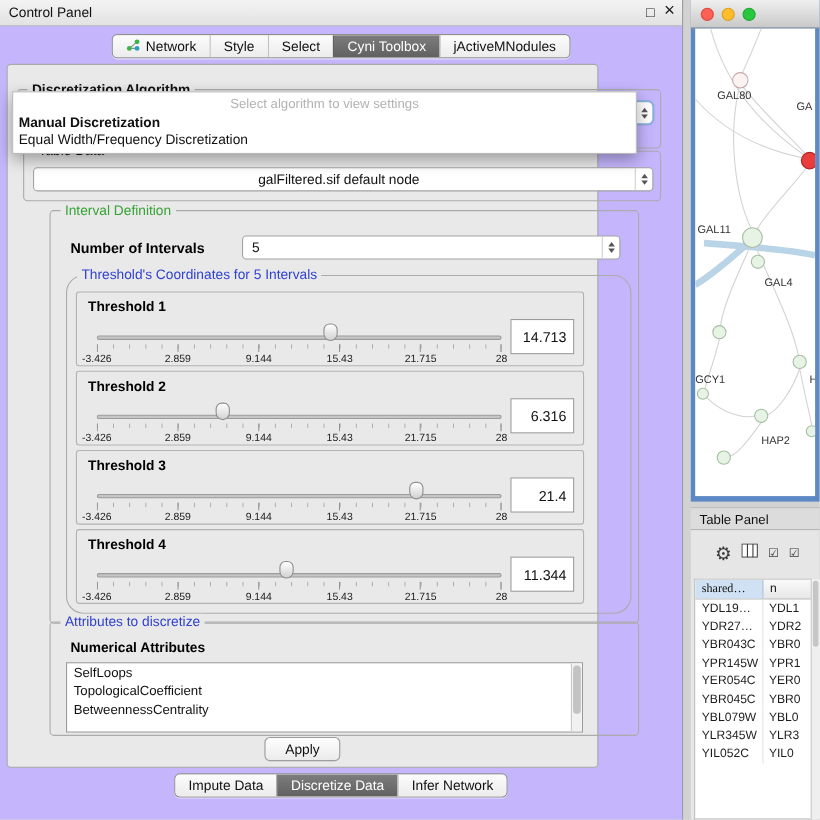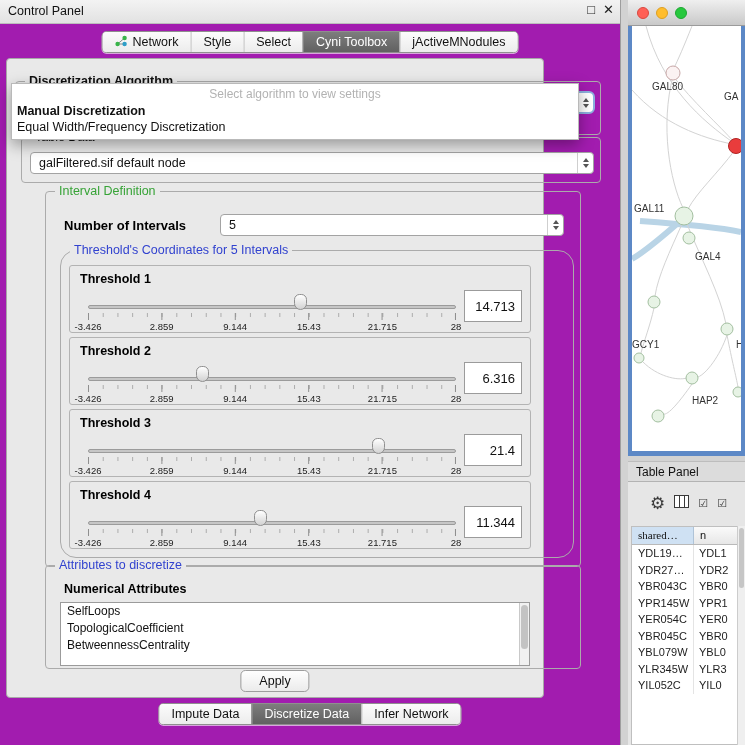--- a/index.html
+++ b/index.html
@@ -1,21 +1,21 @@
 <!DOCTYPE html>
 <html style="--green_title: #36a336; --blue_title: #3142cf; --tab_selected_bg: #616161; --frame_blue: #5c88c6; --node_red: #e93c3c; --header_selected: #cfe1f3; --traffic_red: #ff6056; --traffic_yellow: #ffbd2d; --traffic_green: #27c83e;"><head>
 <meta charset="utf-8">
 <style>
   * { box-sizing: border-box; margin: 0; padding: 0; }
   html,body { width:745px; height:745px; overflow:hidden;
     font-family:"Liberation Sans","DejaVu Sans",sans-serif; background:#d2d2d2; }
 
   
   .control-panel { position:absolute; left:0; top:0; width:621px; height:745px;
-    background:#a21caf; border-right:1px solid #9e9e9e; }
+    background:#c4b5fd; border-right:1px solid #9e9e9e; }
   .titlebar { position:absolute; left:0; top:0; right:0; height:24px;
     background:linear-gradient(#f3f3f3,#e2e2e2); border-bottom:1px solid #bdbdbd; }
   .titlebar .title { position:absolute; left:8px; top:4px; font-size:12.5px; color:#111; }
   .win-controls { position:absolute; right:6px; top:2px; display:flex; gap:8px; align-items:center; }
   .win-btn { font-size:13px; color:#222; cursor:default; }
   .win-btn.close { font-weight:bold; }
 
   
   .seg { position:absolute; left:50%; transform:translateX(-50%);
     display:flex; border:1px solid #8f8f8f; border-radius:5px; overflow:hidden;
@@ -55,21 +55,21 @@
   .algo-group { left:8px; top:22px; width:586px; height:54px; }
   .algo-combo { left:16px; top:32px; width:572px; height:23px; border:2px solid #8cb1de;
     border-radius:6px; z-index:5; }
   .popup { position:absolute; left:4px; top:24px; width:568px; z-index:20; background:#fff;
     border:1px solid #b9b9b9; box-shadow:0 5px 14px rgba(0,0,0,.35); padding:3px 0 4px; }
   .popup .ph { text-align:center; color:#b2b2b2; font-size:12px; height:16px; }
   .popup .opt { font-size:12.5px; color:#111; padding:1px 5px; height:16px; }
   .popup .opt.bold { font-weight:bold; }
 
   
-  .tdata-group { left:14px; top:78px; width:580px; height:46px; }
+  .tdata-group { left:14px; top:78px; width:580px; height:46px;text-align:center; }
   .tdata-combo { left:8px; top:14px; width:564px; }
 
   
   .interval-group { left:38px; top:132px; width:536px; height:376px; }
   .noi-label { position:absolute; left:18px; top:26px; font-size:13px; font-weight:bold; }
   .noi-combo { left:174px; top:22px; width:344px; }
   .thr-group { position:absolute; left:14px; top:58px; width:514px; height:308px;
     border:1px solid #ababab; border-radius:16px; }
 
   .tblock { position:absolute; left:8px; width:462px; height:68px;

